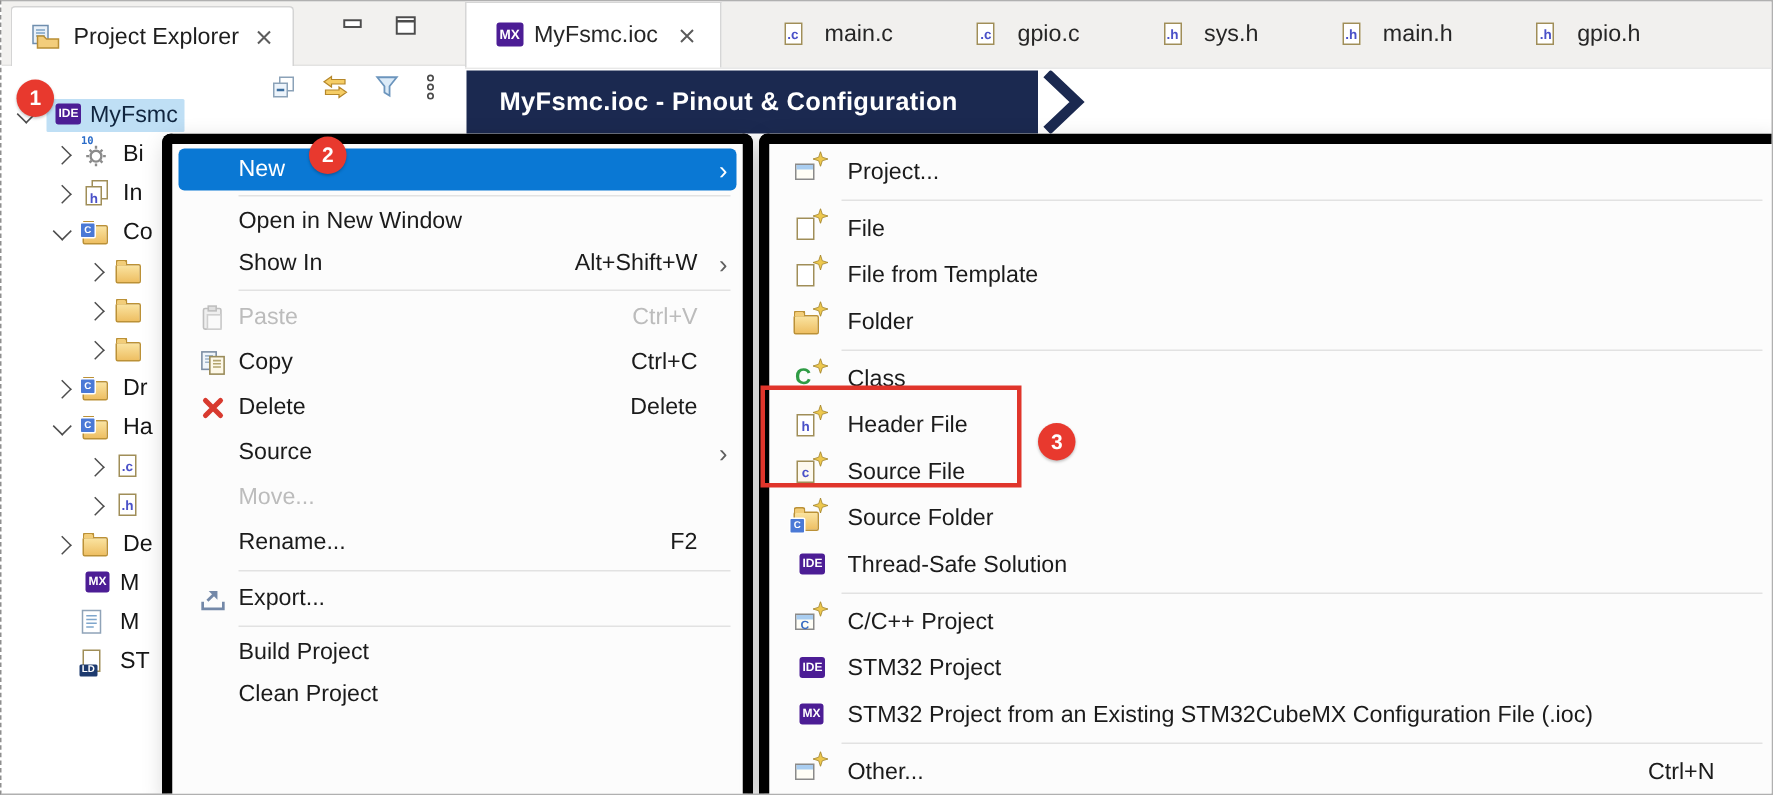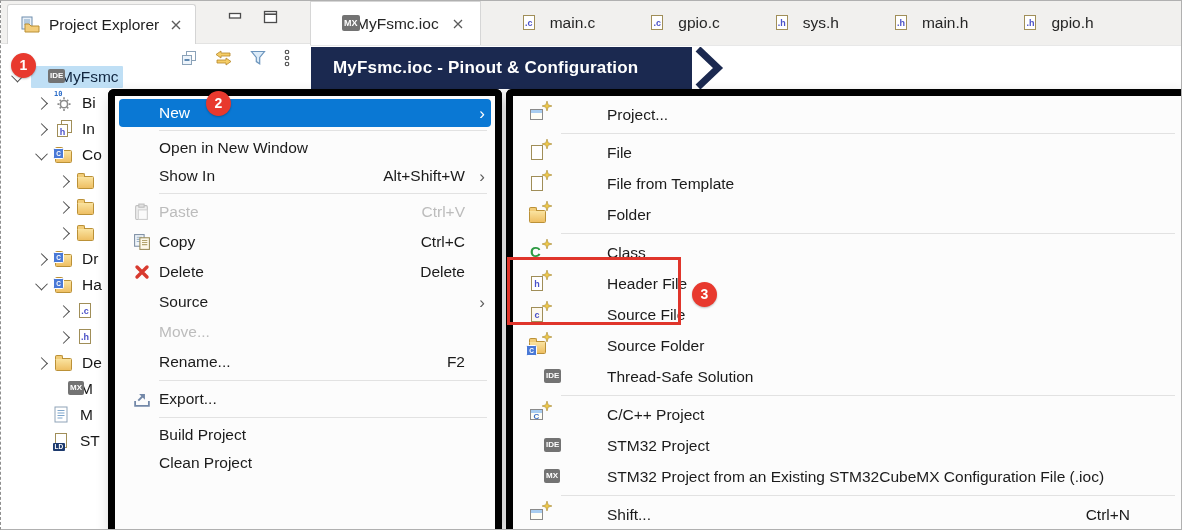--- a/index.html
+++ b/index.html
@@ -21,21 +21,21 @@
   .lv1{padding-left:10px}.lv2{padding-left:34px}.lv3{padding-left:56px}
   .chev{width:8px;height:8px;border-right:1.7px solid #4d4d4d;border-bottom:1.7px solid #4d4d4d;flex:none;margin-right:9px;}
   .chev.d{transform:rotate(45deg) translate(-1px,-1px);}
   .chev.r{transform:rotate(-45deg);}
   .selwrap{display:flex;align-items:center;background:#bfdff5;padding:2px 4px 2px 2px;border-radius:1px;}
   .tlabel{margin-left:7px;color:#10253f;}
   .trow .tlabel.plain{color:#161616;}
 
   
   .i{position:relative;width:20px;height:18px;flex:none;}
-  .bdg{position:absolute;left:15px;top:1px;background:#737373;color:#fff;font:bold 8px/14px "Liberation Sans",sans-serif;
+  .bdg{position:absolute;left:4px;top:1px;background:#4c1d95;color:#fff;font:bold 8px/14px "Liberation Sans",sans-serif;
        padding:0 2px;border-radius:2px;height:14px;letter-spacing:0;}
   .pg{position:absolute;left:2px;top:1px;width:12px;height:15px;background:#fff;border:1px solid #a08e58;
       font:bold 9px/14px "Liberation Sans",sans-serif;color:#4a51c8;text-align:center;box-sizing:border-box;}
   .pg.small{width:11px;height:13px;top:2px;}
   .fd{position:relative;width:15px;height:11px;background:linear-gradient(180deg,#fae3a0,#eebf63);
       border:1px solid #bb9137;border-radius:1.5px;margin-top:3px;flex:none;}
   .fd::before{content:"";position:absolute;left:-1px;top:-4px;width:6px;height:3px;background:#f2cd79;
       border:1px solid #bb9137;border-bottom:none;border-radius:2px 2px 0 0;}
   .fwrap{position:relative;width:20px;height:18px;flex:none;display:flex;align-items:center;justify-content:flex-start;}
   .cbadge{position:absolute;left:-3px;top:-3px;width:9px;height:9px;background:#4a79d6;color:#fff;
@@ -58,21 +58,21 @@
            font-weight:bold;font-size:17px;display:flex;align-items:center;padding-left:22px;box-sizing:border-box;letter-spacing:.2px;}
   .navychev{position:absolute;left:693px;top:46px;width:30px;height:42px;}
 
   
   .menu{position:absolute;background:#fcfcfc;border:7px solid #000000;box-shadow:3px 6px 16px rgba(0,0,0,.20);
         padding:3px 0;box-sizing:border-box;overflow:hidden;z-index:5;}
   #ctx{left:107px;top:88px;width:394px;height:442px;border-radius:6px 6px 0 0;border-bottom:none;}
   #sub{left:505px;top:88px;width:677px;height:442px;border-radius:6px 0 0 0;border-right:none;border-bottom:none;}
   .mi{display:flex;align-items:center;height:28px;padding:0 10px;font-size:15.5px;color:#1b1b1b;position:relative;}
   #ctx .mi.tall{height:30px;}
-  #sub .mi{height:31px;padding-right:53px;gap:42px;}
+  #sub .mi{height:31px;padding-right:40px;}
   .gut{width:34px;flex:none;display:flex;align-items:center;justify-content:center;}
   #sub .gut{width:42px;justify-content:flex-start;padding-left:6px;box-sizing:border-box;}
   .accel{margin-left:auto;color:#1b1b1b;}
   .arrow{width:14px;text-align:right;color:#5f5f5f;font-size:17px;line-height:1;flex:none;margin-left:6px;}
   .mi.hl{background:#0a78d4;color:#fff;margin:0 4px;border-radius:4px;padding:0 6px;}
   .mi.hl .arrow{color:#fff;}
   .mi.dis,.mi.dis .accel{color:#bcbcbc;}
   .sep{height:1px;background:#e2e2e2;margin:3px 8px 3px 44px;}
   #sub .sep{margin-left:48px;}
 
@@ -522,21 +522,21 @@
     <div class="sep"></div>
     <div class="mi">
       <span class="gut">
         <span class="i">
           <span class="win"></span>
           <svg class="sp" width="10" height="10" viewBox="0 0 10 10">
               <path d="M5 0 L6.2 3.8 10 5 6.2 6.2 5 10 3.8 6.2 0 5 3.8 3.8 Z" fill="#edc84f" stroke="#9c7c22" stroke-width="0.5"></path>
             </svg>
         </span>
       </span>
-      <span>Shift...</span>
+      <span>Other...</span>
       <span class="accel">Ctrl+N</span>
     </div>
   </div>
 
   <div class="redbox"></div>
   <div class="ann" style="left:10px;top:52px;">1</div>
   <div class="ann" style="left:205px;top:90px;">2</div>
   <div class="ann" style="left:691px;top:281px;">3</div>
 
 </div>

